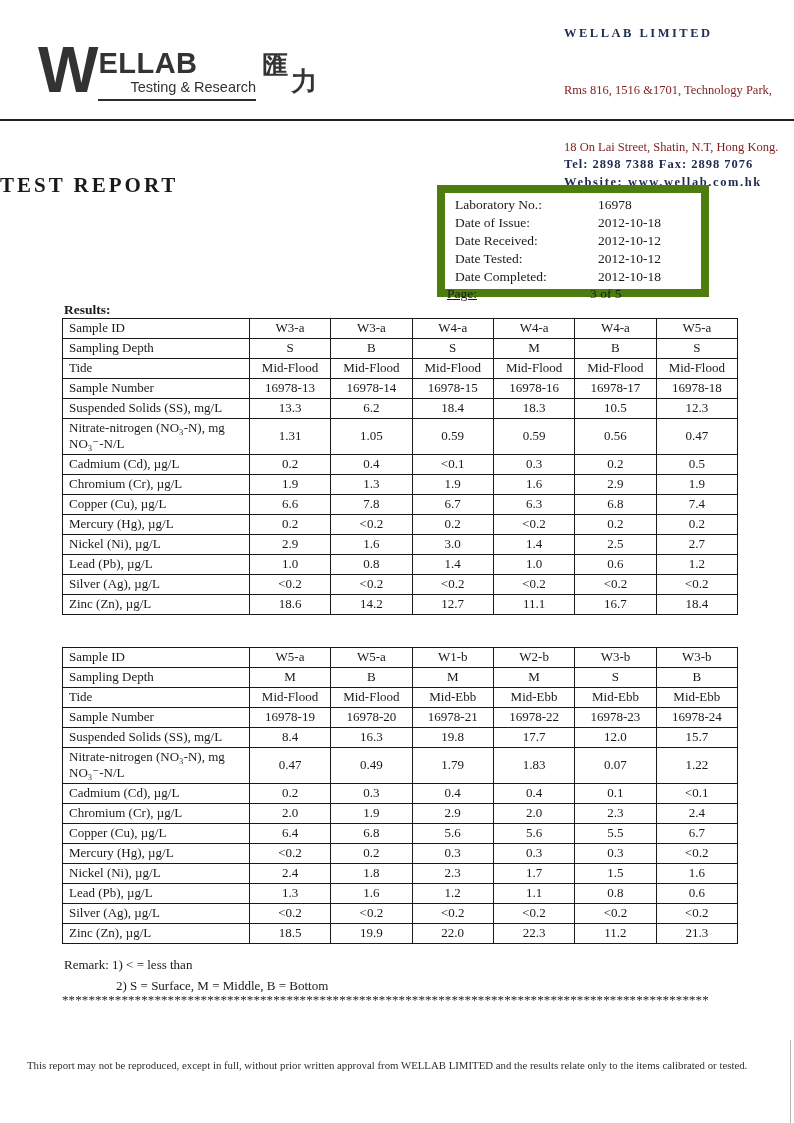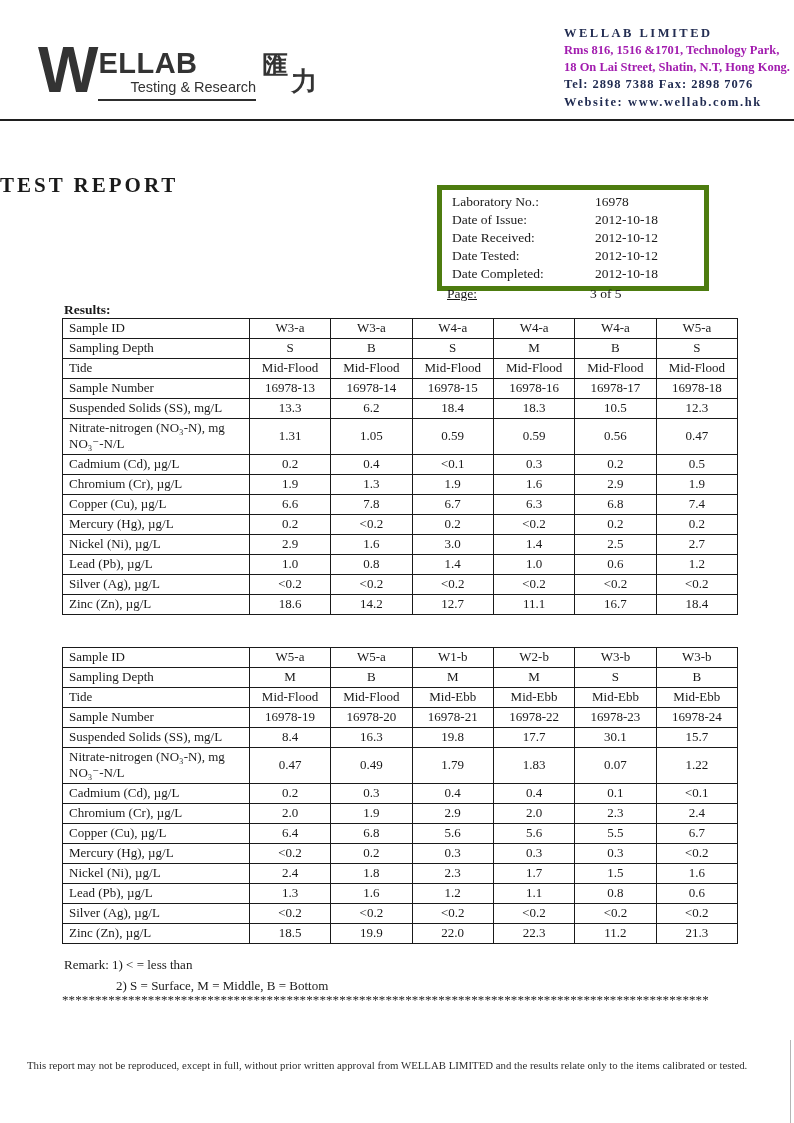--- a/index.html
+++ b/index.html
@@ -67,21 +67,21 @@
   .company {
     position: absolute;
     left: 564px; top: 25px;
     width: 226px;
     color: #232d52;
     font-size: 12.5px;
     line-height: 1.37;
     font-weight: bold;
   }
   .company .co-name { letter-spacing: 2.5px; }
-  .company .co-line { font-weight: bold; color: #a21caf; }
+  .company .co-line { font-weight: normal; color: #7f1d1d; margin-top: 40px; }
   .company .co-tel  { letter-spacing: 1px; color: #1f2a50; }
   .company .co-web  { letter-spacing: 1.6px; color: #1f2a50; }
 
   .top-rule {
     position: absolute;
     left: 0; top: 119px;
     width: 794px; height: 2px;
     background: #1f1f1f;
   }
 
@@ -93,21 +93,21 @@
     font-weight: bold;
     letter-spacing: 3px;
     margin-top: 42px;
   }
 
   
   .lab-box {
     position: absolute;
     left: 437px; top: 185px;
     width: 272px;
-    border: 5px solid #4d7c0f;
+    border: 8px solid #4d7c0f;
     padding: 3px 0 3px 10px;
     font-size: 13.5px;
   }
   .lab-row { display: flex; line-height: 1.33; }
   .lab-label { width: 143px; }
   .lab-value { flex: 1; }
   .page-row {
     position: absolute;
     left: 447px; top: 286px;
     width: 262px;
@@ -410,21 +410,21 @@
           <td class="value-cell">16978-22</td>
           <td class="value-cell">16978-23</td>
           <td class="value-cell">16978-24</td>
         </tr>
         <tr>
           <td class="label-cell">Suspended Solids (SS), mg/L</td>
           <td class="value-cell">8.4</td>
           <td class="value-cell">16.3</td>
           <td class="value-cell">19.8</td>
           <td class="value-cell">17.7</td>
-          <td class="value-cell">30.1</td>
+          <td class="value-cell">12.0</td>
           <td class="value-cell">15.7</td>
         </tr>
         <tr>
           <td class="label-cell">Nitrate-nitrogen (NO₃-N), mg NO₃⁻-N/L</td>
           <td class="value-cell">0.47</td>
           <td class="value-cell">0.49</td>
           <td class="value-cell">1.79</td>
           <td class="value-cell">1.83</td>
           <td class="value-cell">0.07</td>
           <td class="value-cell">1.22</td>

